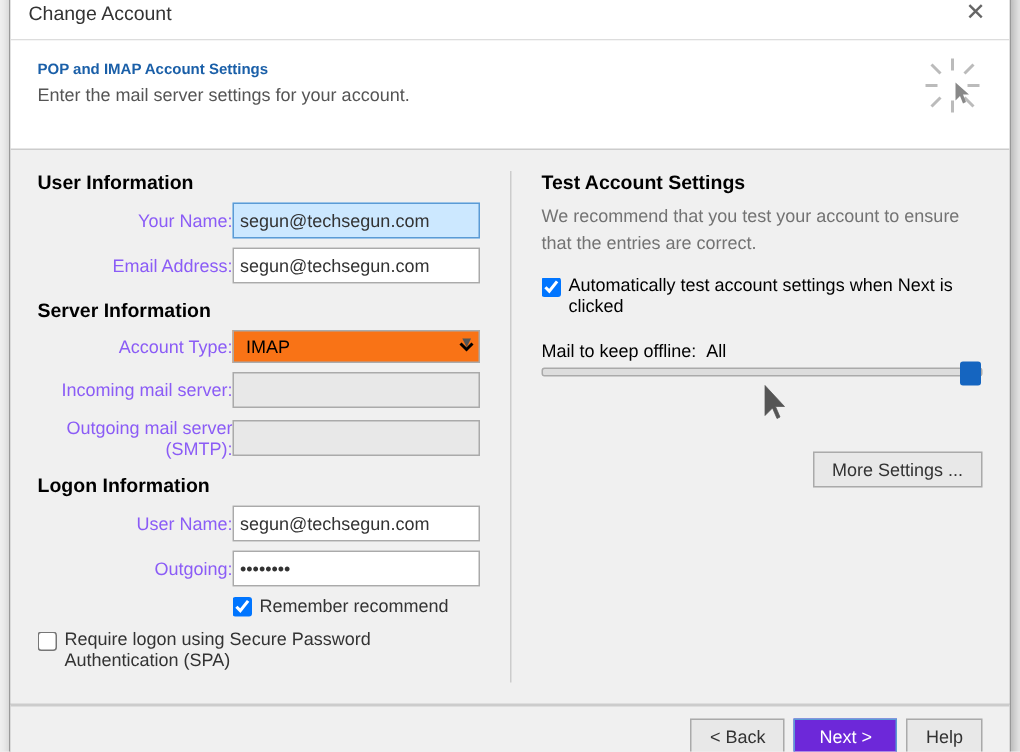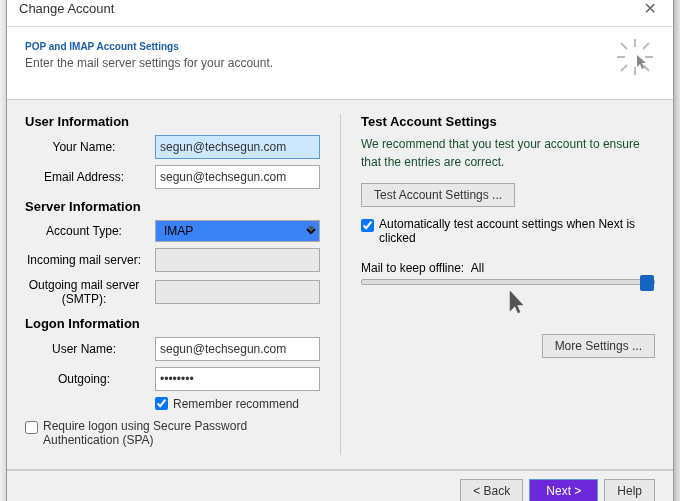--- a/index.html
+++ b/index.html
@@ -86,23 +86,23 @@
     }
     .section-label:first-child { margin-top: 0; }
     .field-row {
       display: flex;
       align-items: center;
       margin-bottom: 6px;
     }
     .field-label {
       width: 130px;
       font-size: 12px;
-      color: #000000;
-      text-align: center;
-      padding-right: 12px;
+      color: #8b5cf6;
+      text-align: right;
+      padding-right: 0;
       flex-shrink: 0;
     }
     .field-input {
       flex: 1;
       height: 24px;
       border: 1px solid #aaa;
       padding: 2px 4px;
       font-size: 12px;
       background: #fff;
       color: #333;
@@ -118,21 +118,21 @@
     .select-wrapper {
       flex: 1;
       position: relative;
       display: flex;
     }
     .select-wrapper select {
       width: 100%;
       height: 22px;
       border: 1px solid #aaa;
       font-size: 12px;
-      background: #3b82f6;
+      background: #f97316;
       padding: 0 4px;
     }
     .select-wrapper::after {
       content: '▼';
       position: absolute;
       right: 4px;
       top: 3px;
       font-size: 10px;
       color: #555;
       pointer-events: none;
@@ -159,21 +159,21 @@
       margin-top: 2px;
       flex-shrink: 0;
     }
     .right-section-title {
       font-weight: bold;
       font-size: 13px;
       margin-bottom: 6px;
     }
     .right-desc {
       font-size: 12px;
-      color: #14532d;
+      color: #737373;
       margin-bottom: 12px;
       line-height: 1.5;
     }
     .btn {
       border: 1px solid #aaa;
       background: #e8e8e8;
       padding: 4px 12px;
       font-size: 12px;
       cursor: pointer;
       color: #333;
@@ -344,23 +344,20 @@
       <div class="checkbox-row-full">
         <input type="checkbox" style="">
         <span>Require logon using Secure Password Authentication (SPA)</span>
       </div>
     </div>
 
     <div class="right-panel">
       <div class="right-section-title">Test Account Settings</div>
       <div class="right-desc">We recommend that you test your account to ensure that the entries are correct.</div>
 
-      <div class="test-btn-row">
-        <button class="btn">Test Account Settings ...</button>
-      </div>
 
       <div class="auto-test-row">
         <input type="checkbox" checked="" style="">
         <span>Automatically test account settings when Next is clicked</span>
       </div>
 
       <div class="offline-section">
         <div class="offline-label">
           <span>Mail to keep offline:</span>&nbsp;&nbsp;<span>All</span>
         </div>

